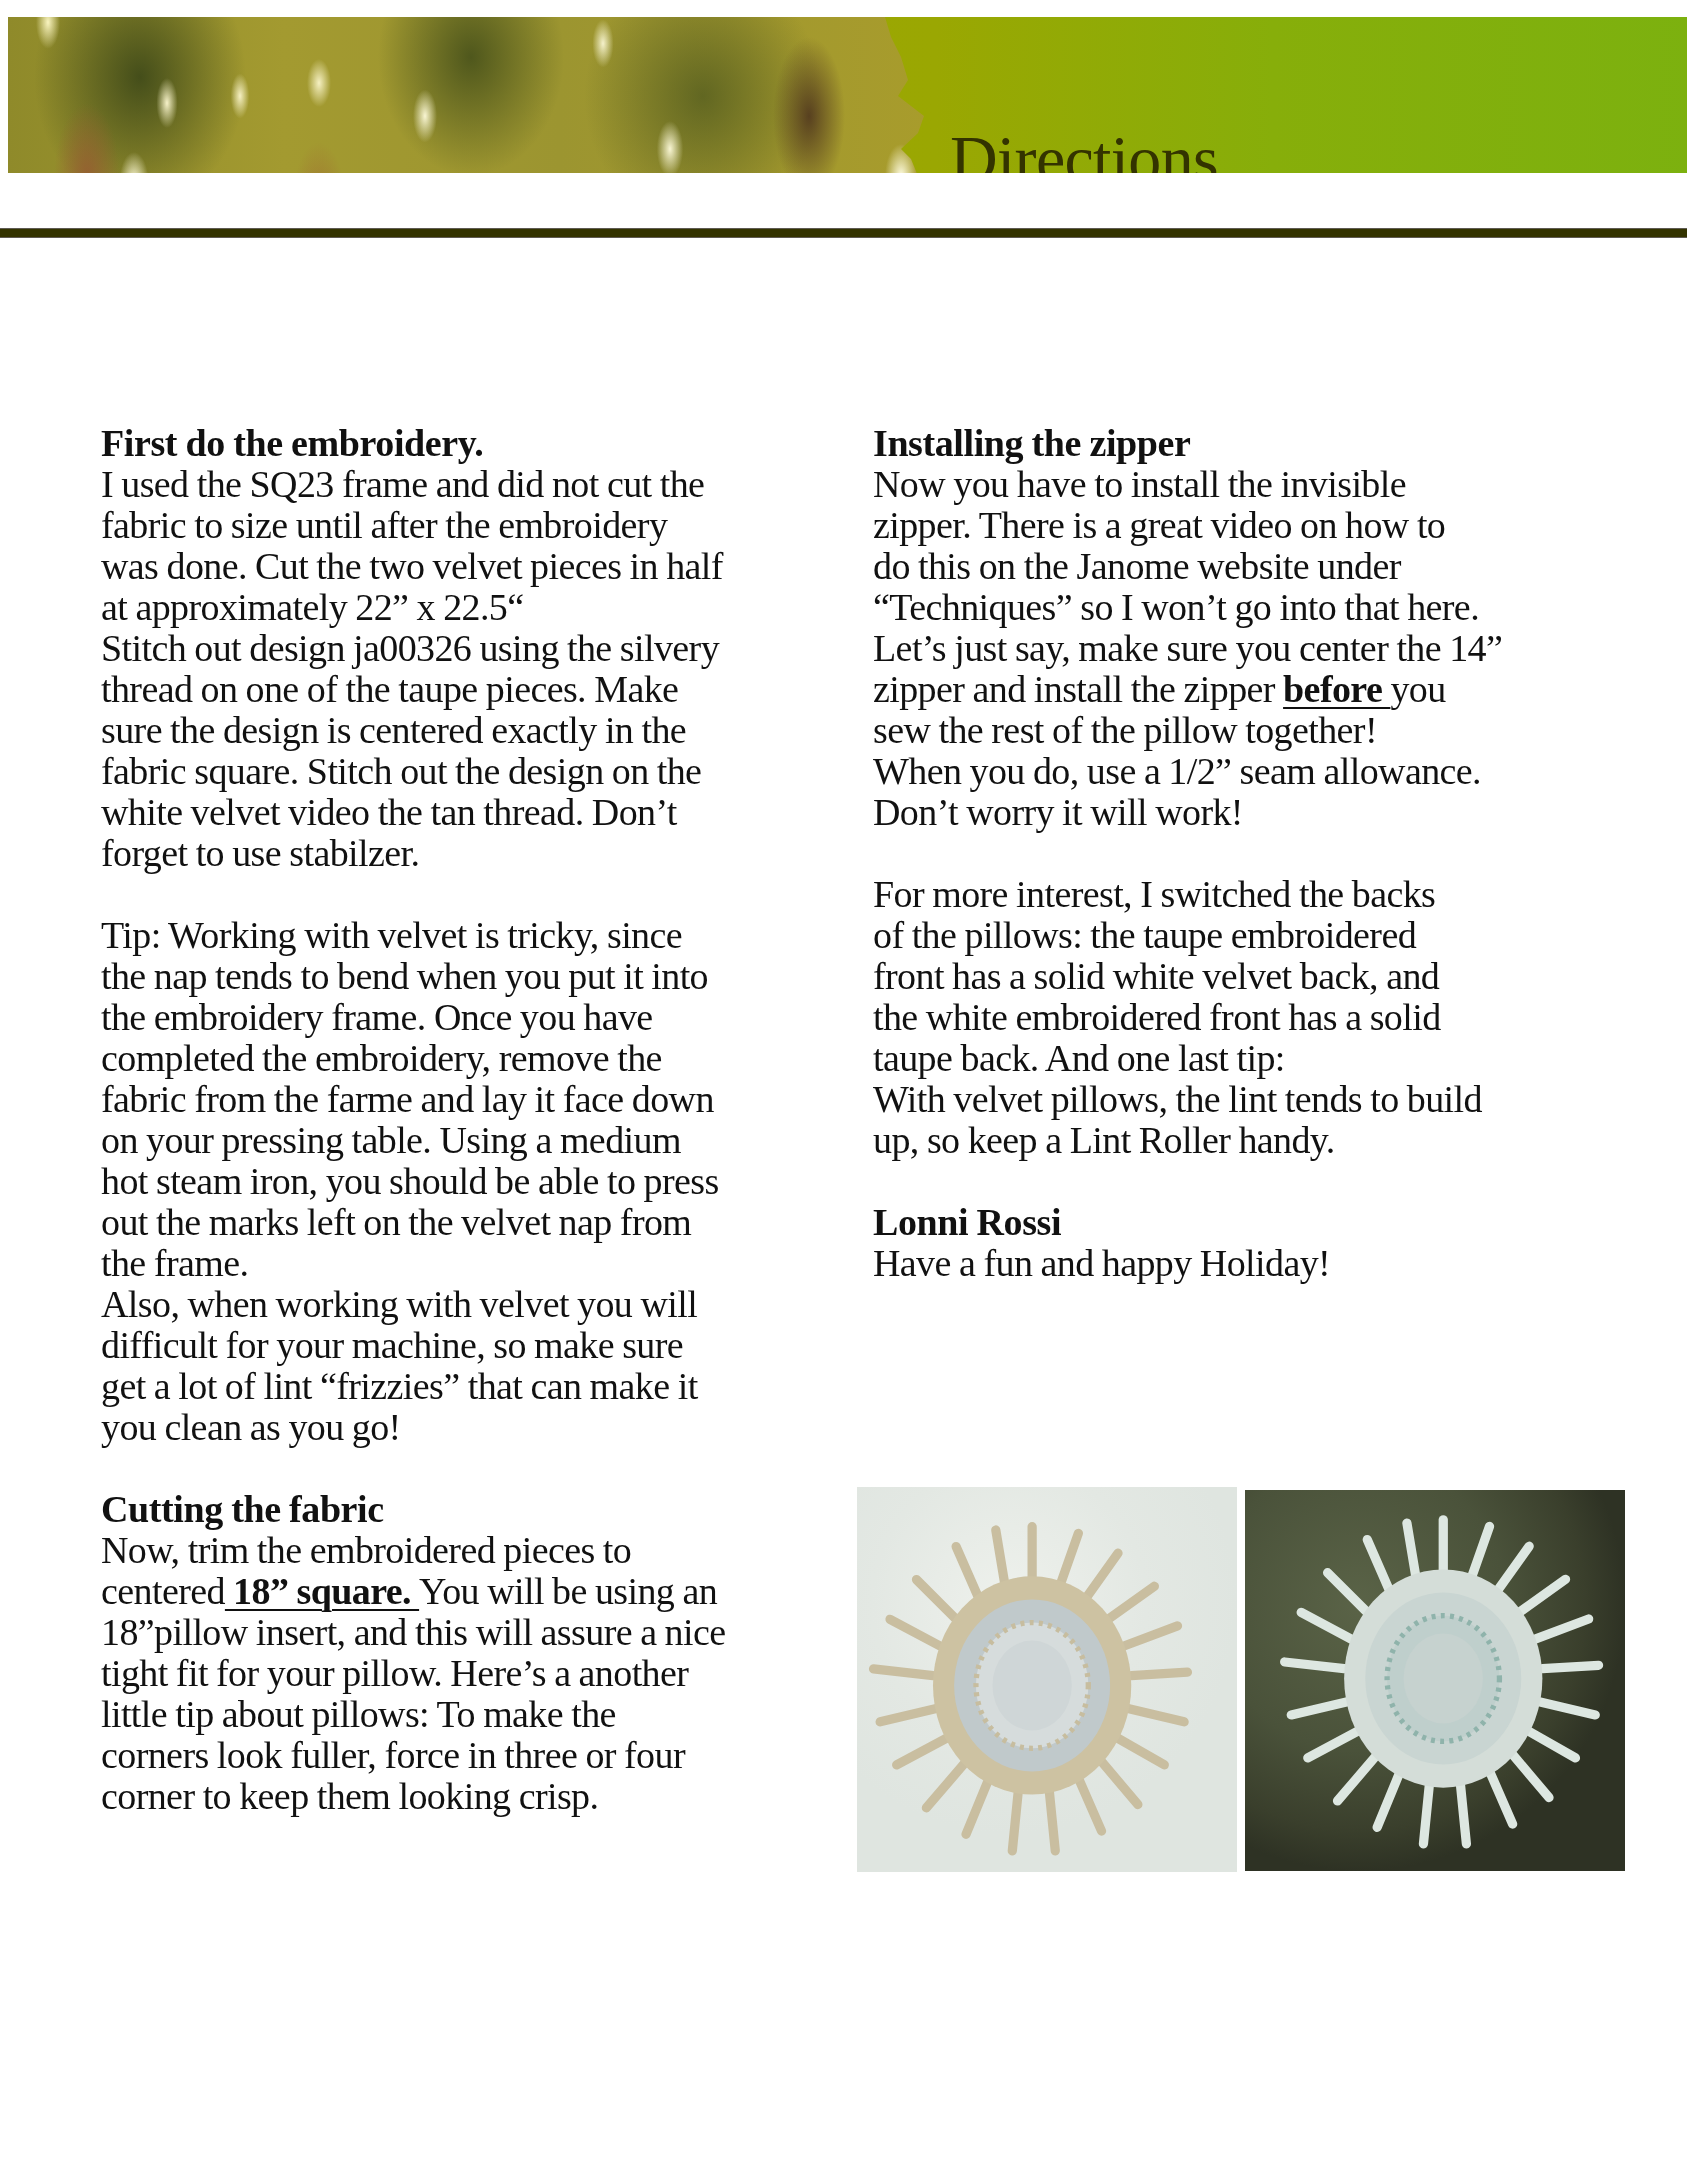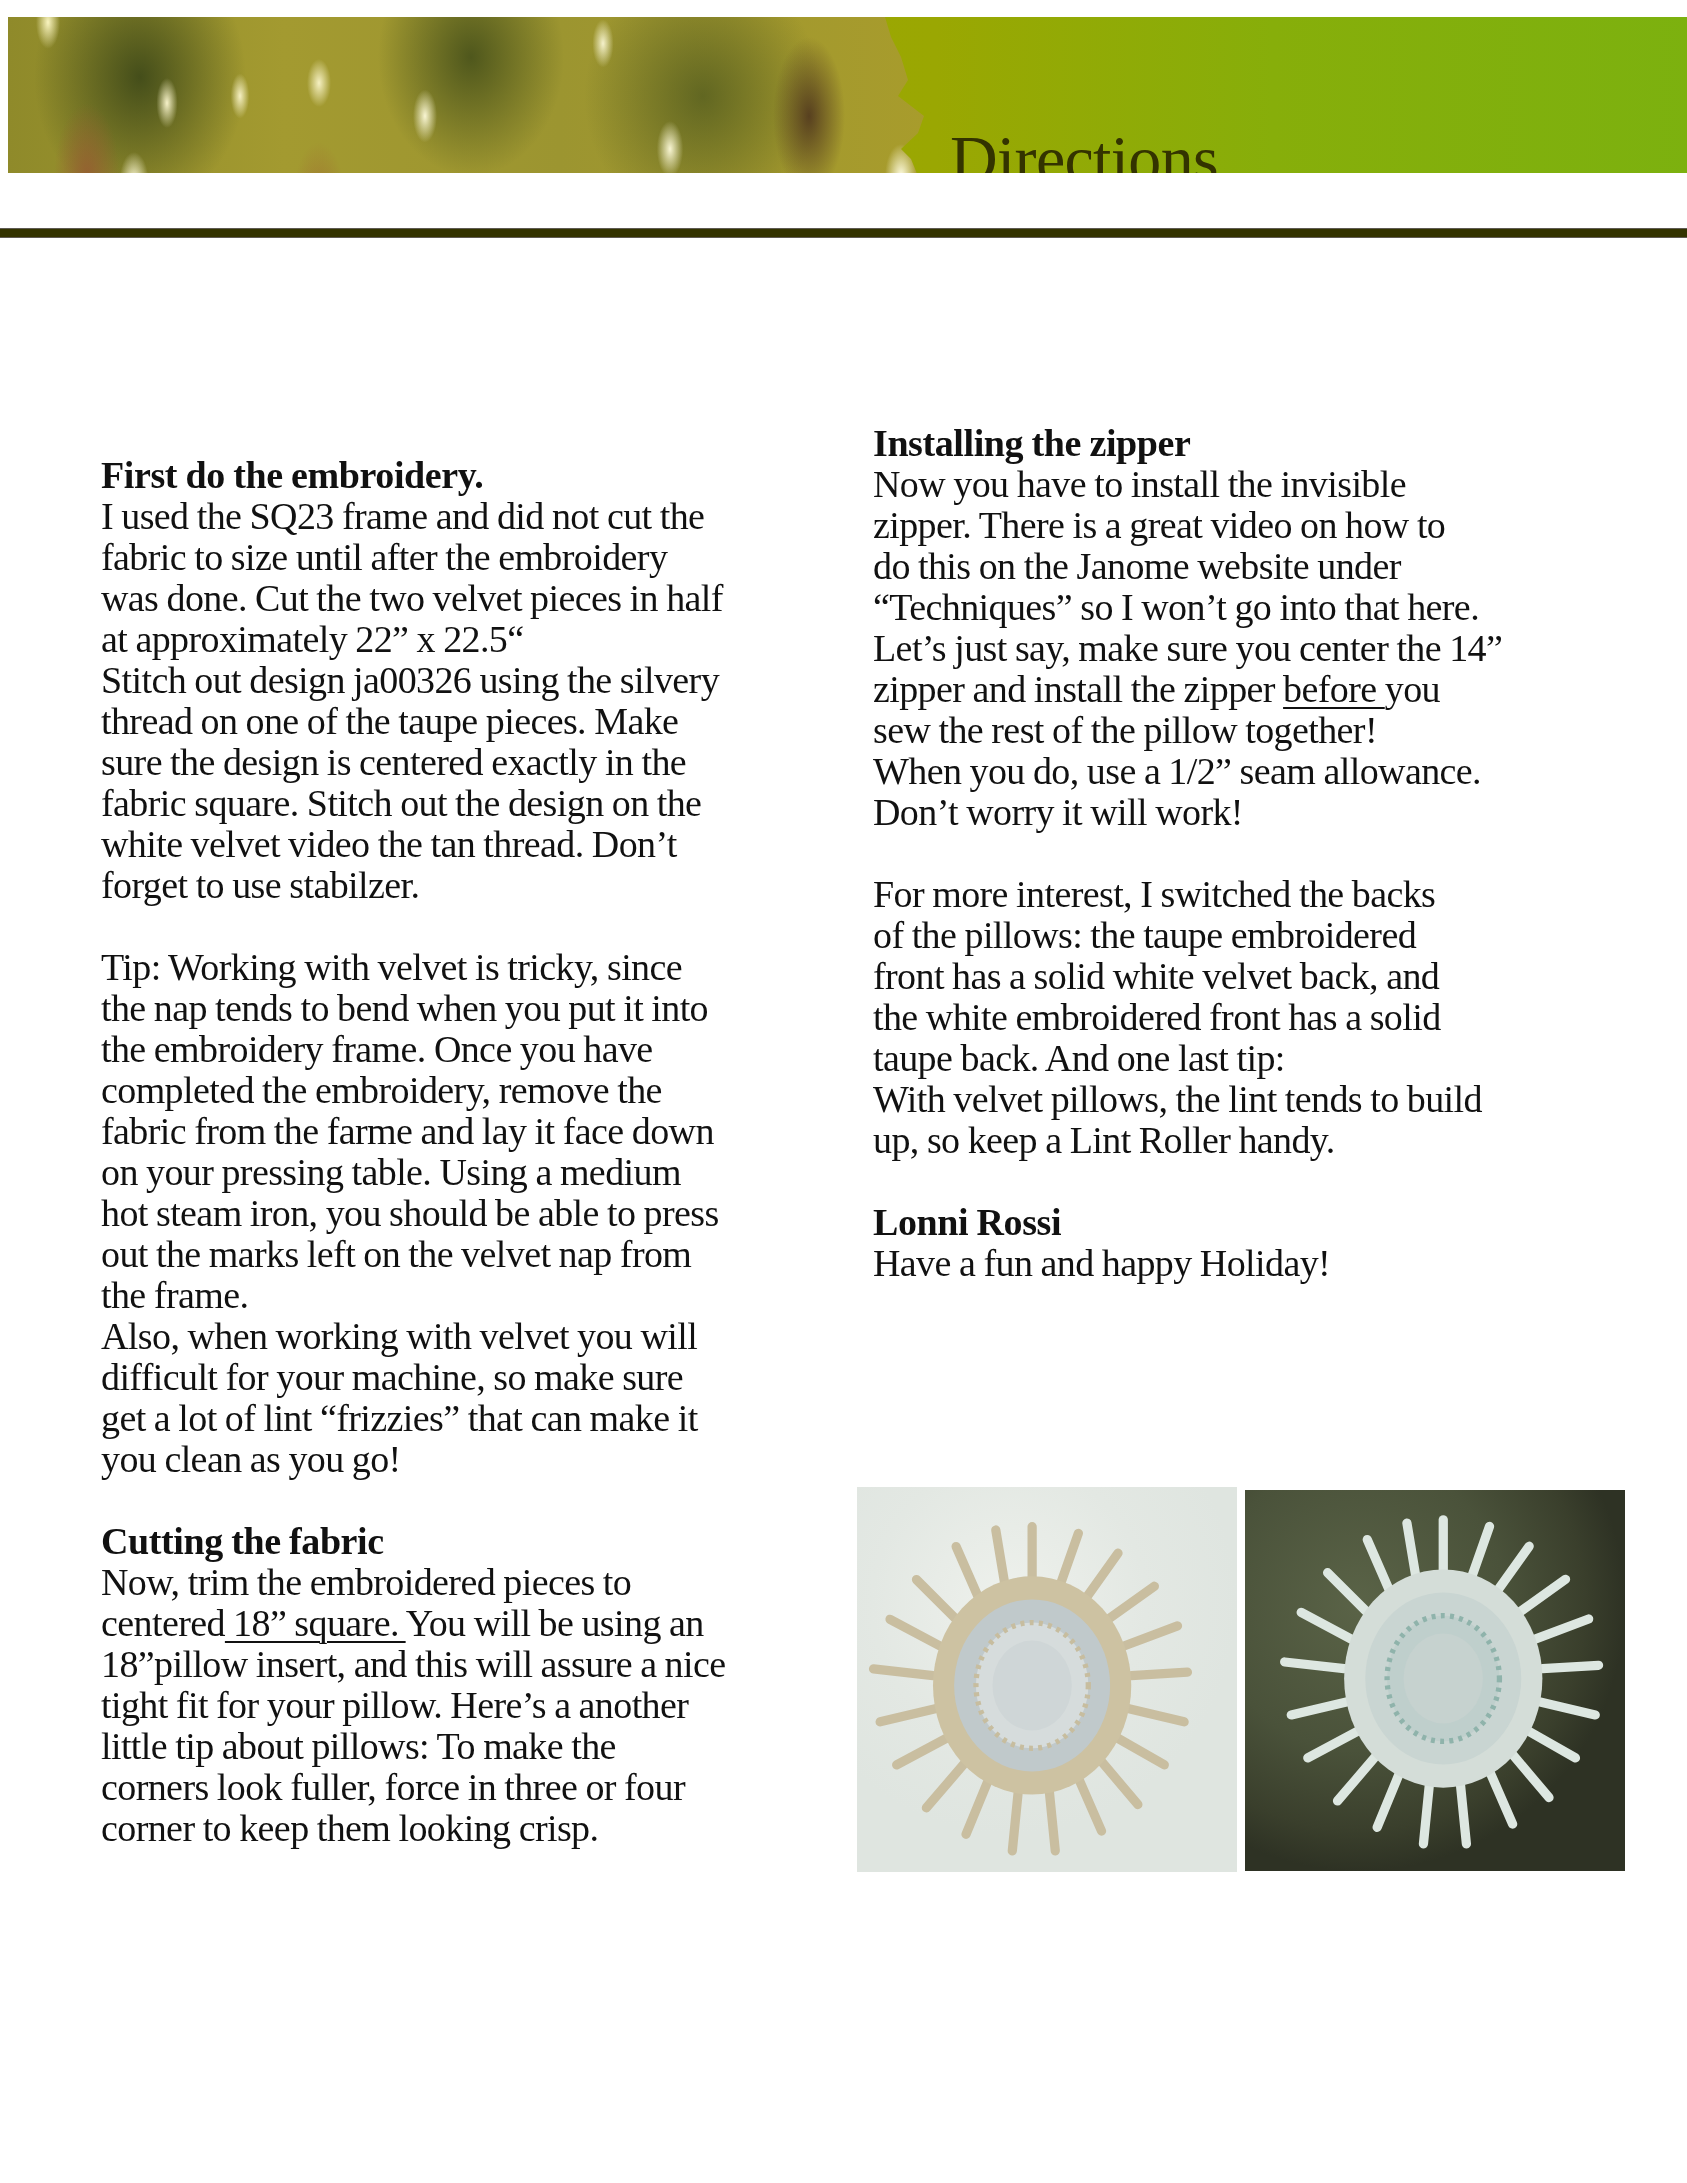--- a/index.html
+++ b/index.html
@@ -32,27 +32,27 @@
       radial-gradient(ellipse 119px 132px at 695px 79px, rgba(55,70,25,0.6), rgba(55,70,25,0) 100%),
       linear-gradient(90deg, #8f8a2a 0%, #a39a30 30%, #9c9530 60%, #a89c2c 100%);
   }
   .header-title { position: absolute; left: 942px; top: 99px; font-size: 66px; line-height: 86px;
                   color: #333300; letter-spacing: -0.7px; white-space: nowrap; }
   .header-rule { position: absolute; left: 0; top: 228px; width: 1687px; height: 10px;
                  background: #333300; border-top: 1.3px solid #5e5a52; border-bottom: 1.3px solid #5e5a52; box-sizing: border-box; }
 
   
   .column { position: absolute; top: 423px; width: 748px; }
-  .col-left { left: 101px; margin-top: 32px; }
+  .col-left { left: 101px; }
   .col-right { left: 873px; }
   .line { display: block; font-size: 38px; line-height: 41px; height: 41px; white-space: pre;
           letter-spacing: -0.6px; word-spacing: -0.7px; }
   .line.bold { font-weight: bold; letter-spacing: -0.4px; }
   .line.blank { }
-  .ul { text-decoration: underline; text-decoration-thickness: 2px; text-underline-offset: 5.3px; }
+  .ul { text-decoration: underline; text-decoration-thickness: 2px; text-underline-offset: 5.3px; font-weight: bold; }
 
   
   .photo { position: absolute; overflow: hidden; }
   .photo-white { left: 857px; top: 1487px; width: 380px; height: 385px;
     background:
       radial-gradient(circle at 50% 52%, transparent 0 40px, transparent 40px),
       radial-gradient(ellipse 60% 60% at 40% 30%, #eef1ec 0%, #e3e8e3 60%, #dfe5e0 100%); }
   .photo-dark { left: 1245px; top: 1490px; width: 380px; height: 381px;
     background:
       radial-gradient(ellipse 70% 70% at 30% 30%, #5a6347 0%, #4a523a 55%, #3a3f2c 85%, #2e3224 100%); }

